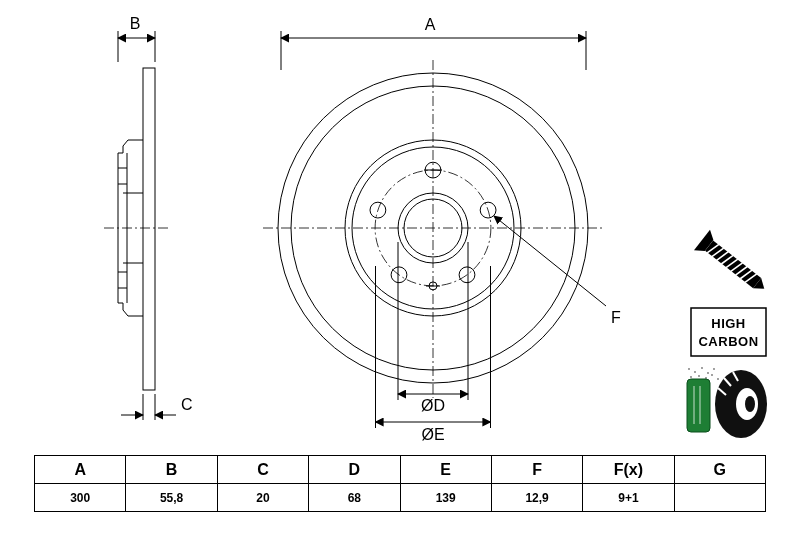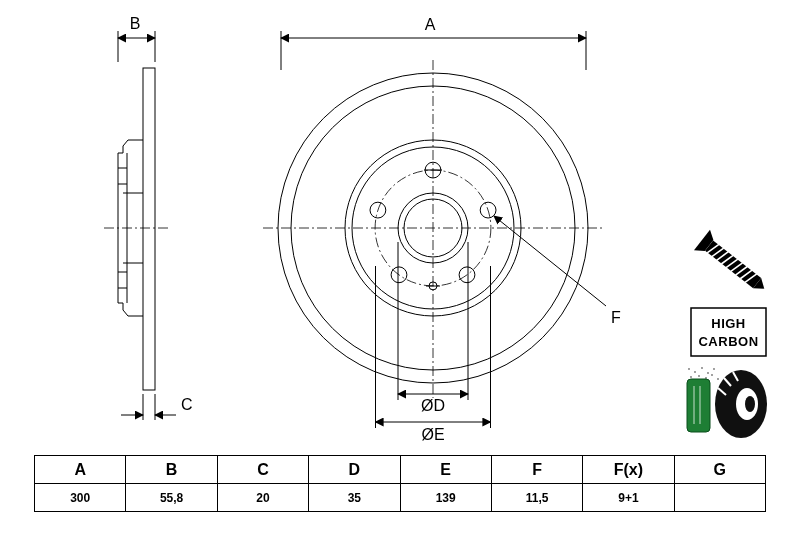--- a/index.html
+++ b/index.html
@@ -164,22 +164,22 @@
       <th>F</th>
       <th>F(x)</th>
       <th>G</th>
     </tr>
   </thead>
   <tbody>
     <tr>
       <td>300</td>
       <td>55,8</td>
       <td>20</td>
-      <td>35</td>
+      <td>68</td>
       <td>139</td>
-      <td>11,5</td>
+      <td>12,9</td>
       <td>9+1</td>
       <td></td>
     </tr>
   </tbody>
 </table>
 
 </div>
 
 </body></html>

